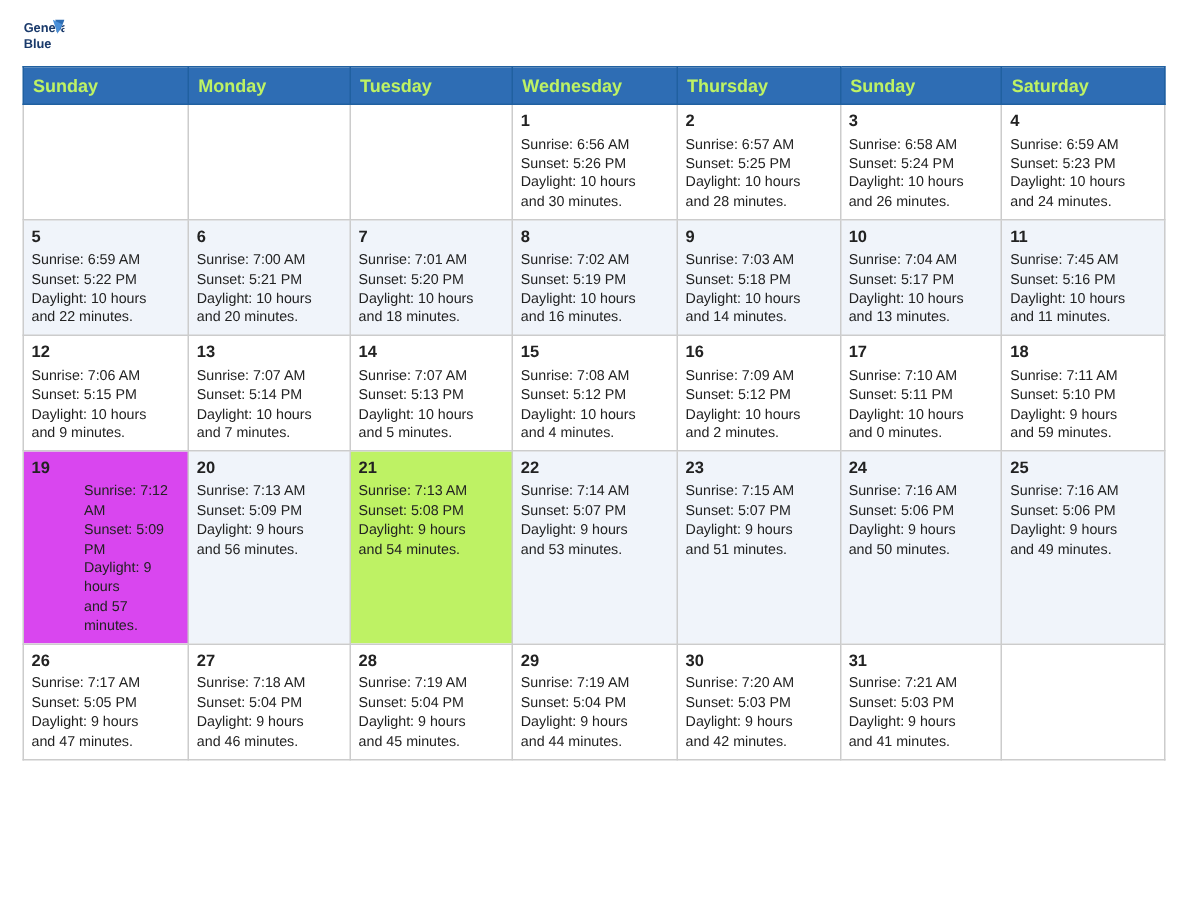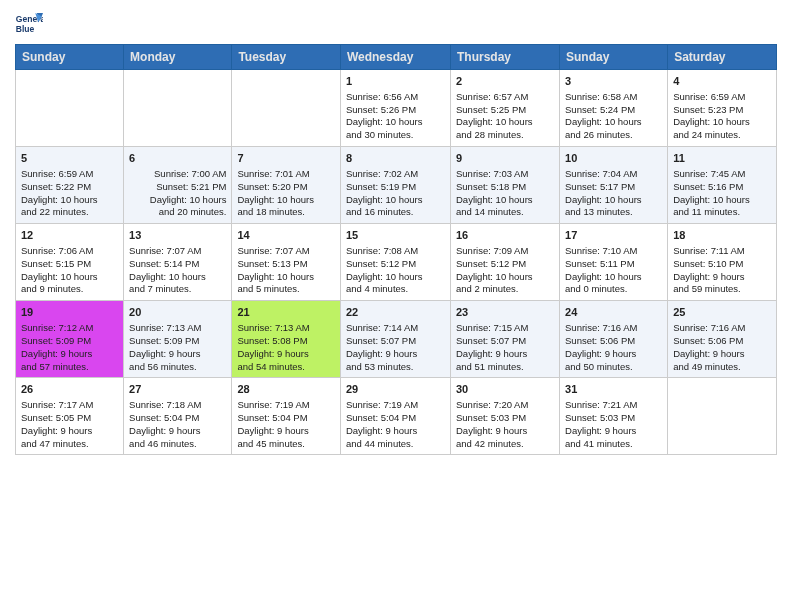--- a/index.html
+++ b/index.html
@@ -45,21 +45,21 @@
       color: #333;
       margin-top: 2px;
     }
     .calendar {
       width: 100%;
       border-collapse: collapse;
       border: 1px solid #ccc;
     }
     .calendar th {
       background: #2e6db4;
-      color: #e5e5e5;
+      color: #bef264;
       font-size: 12px;
       font-weight: bold;
       text-align: left;
       padding: 5px 6px;
       border: 1px solid #2060a0;
     }
     .calendar td {
       vertical-align: top;
       border: 1px solid #ccc;
       padding: 4px 5px;
@@ -160,21 +160,21 @@
         <tr>
           <td style="background: rgb(240, 244, 250);">
             <div class="day-number">5</div>
             <div class="day-info" style="white-space: pre-line;">Sunrise: 6:59 AM
 Sunset: 5:22 PM
 Daylight: 10 hours
 and 22 minutes.</div>
           </td>
           <td style="background: rgb(240, 244, 250);">
             <div class="day-number">6</div>
-            <div class="day-info" style="white-space: pre-line; text-align: right;">Sunrise: 7:00 AM
+            <div class="day-info" style="white-space: pre-line;">Sunrise: 7:00 AM
 Sunset: 5:21 PM
 Daylight: 10 hours
 and 20 minutes.</div>
           </td>
           <td style="background: rgb(240, 244, 250);">
             <div class="day-number">7</div>
             <div class="day-info" style="white-space: pre-line;">Sunrise: 7:01 AM
 Sunset: 5:20 PM
 Daylight: 10 hours
 and 18 minutes.</div>
@@ -255,21 +255,21 @@
             <div class="day-number">18</div>
             <div class="day-info" style="white-space: pre-line;">Sunrise: 7:11 AM
 Sunset: 5:10 PM
 Daylight: 9 hours
 and 59 minutes.</div>
           </td>
         </tr>
         <tr>
           <td style="background: #d946ef;">
             <div class="day-number">19</div>
-            <div class="day-info" style="white-space: pre-line;">Sunrise: 7:12 AM
+            <div class="day-info" style="white-space: pre-line; margin-left: 35px;">Sunrise: 7:12 AM
 Sunset: 5:09 PM
 Daylight: 9 hours
 and 57 minutes.</div>
           </td>
           <td style="background: rgb(240, 244, 250);">
             <div class="day-number">20</div>
             <div class="day-info" style="white-space: pre-line;">Sunrise: 7:13 AM
 Sunset: 5:09 PM
 Daylight: 9 hours
 and 56 minutes.</div>

